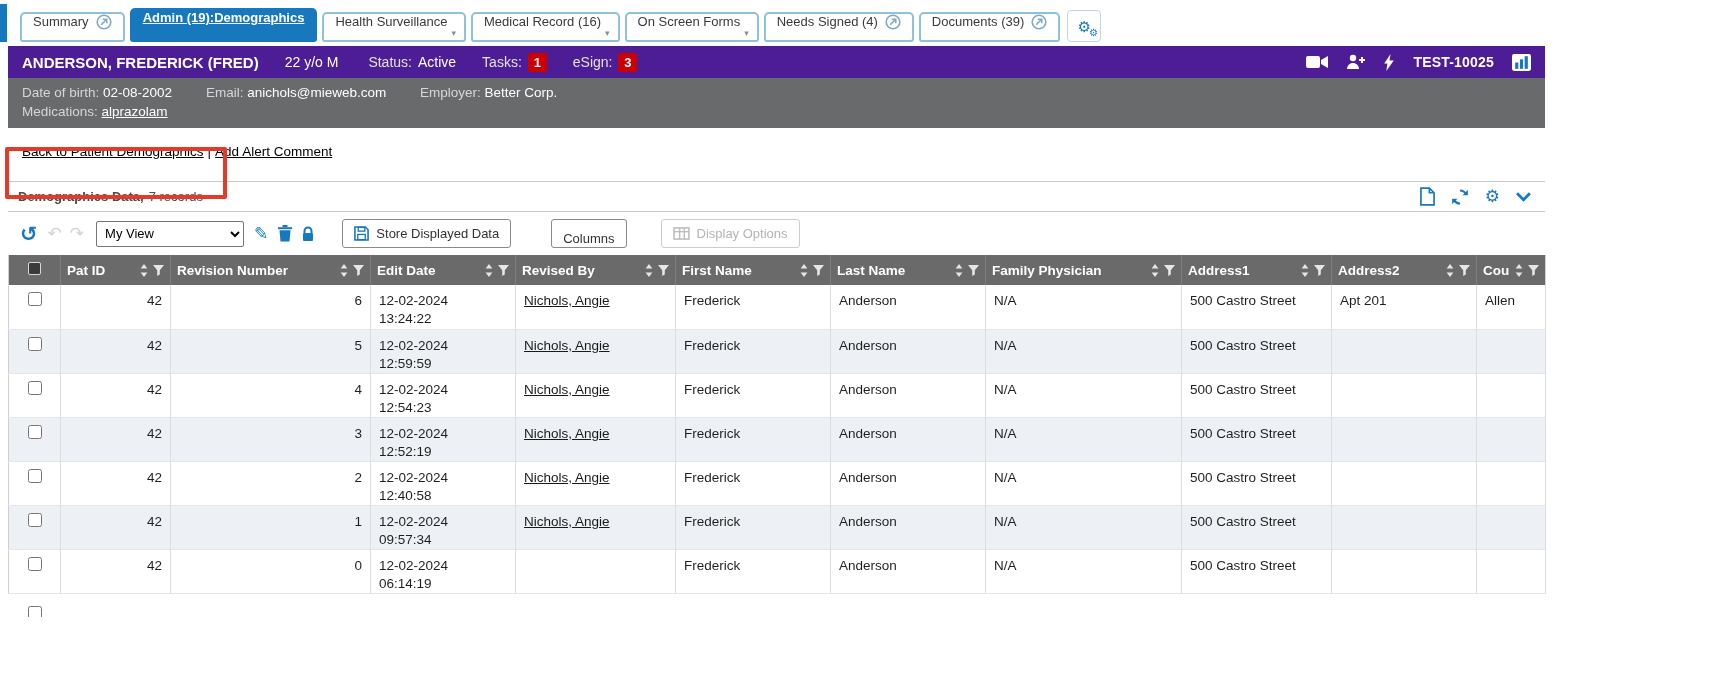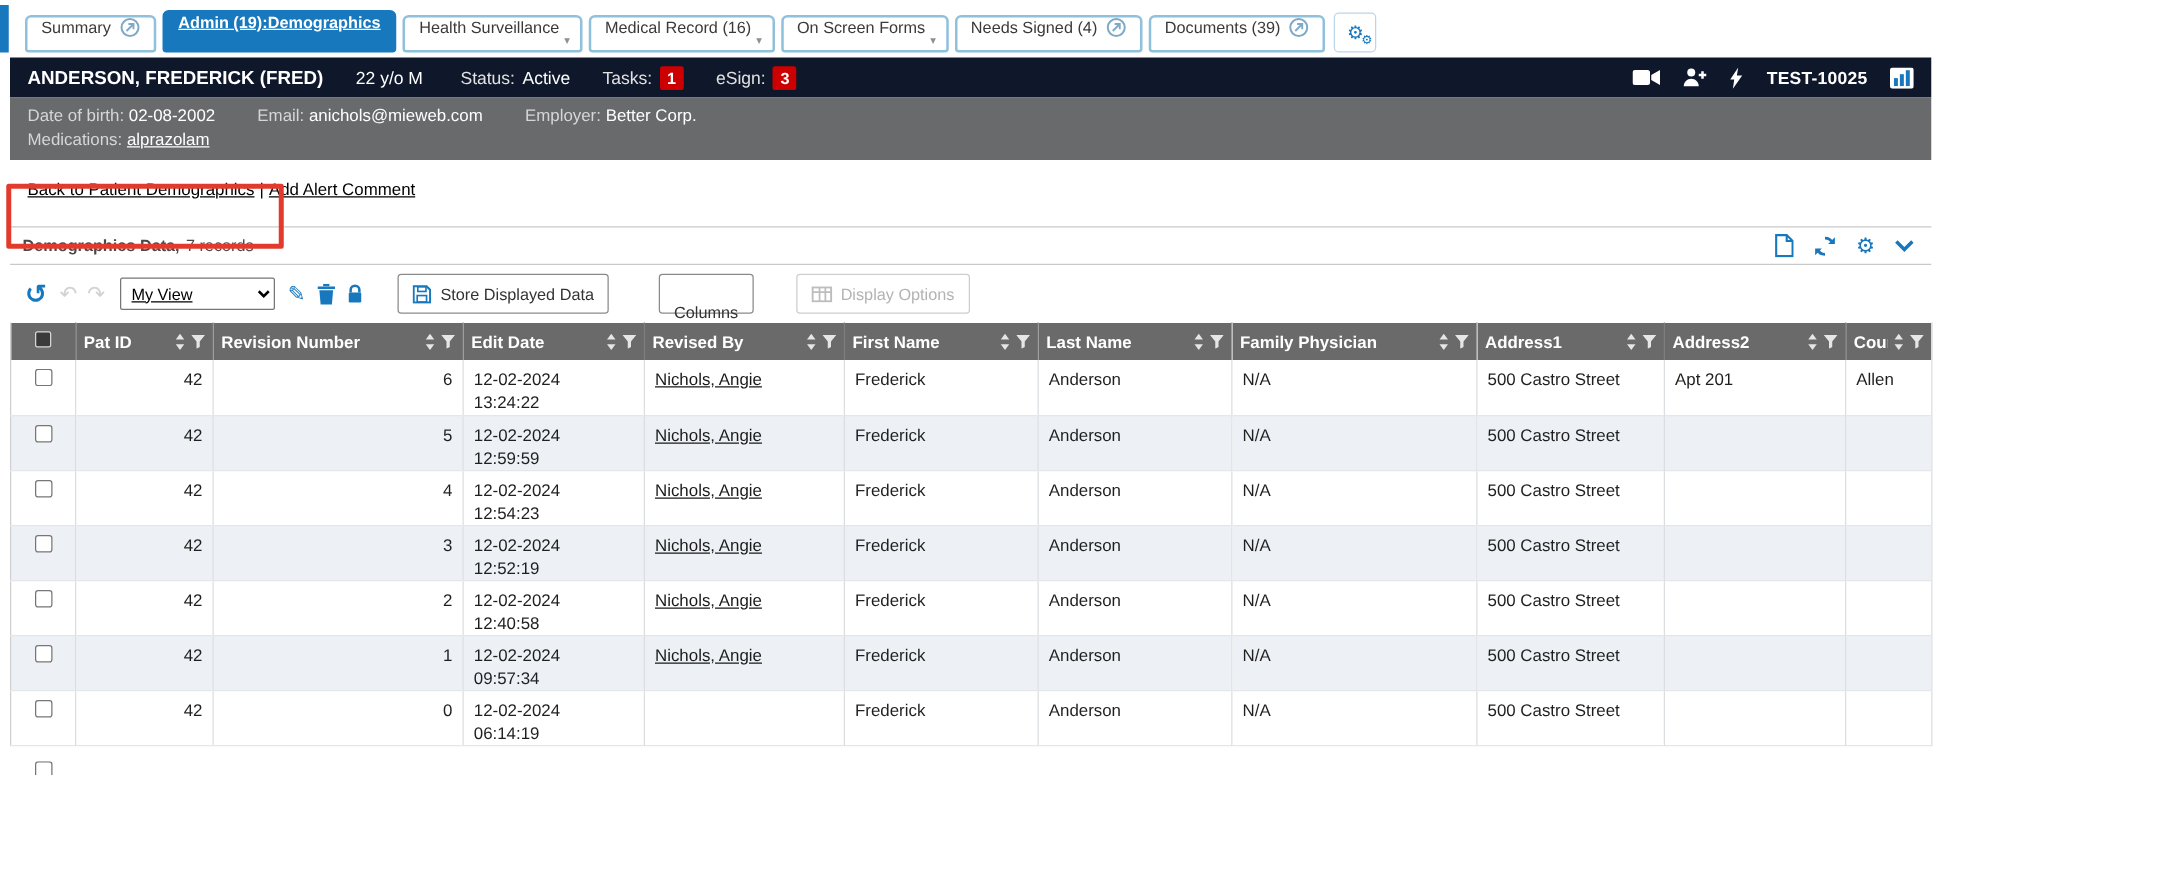--- a/index.html
+++ b/index.html
@@ -27,21 +27,21 @@
   .tab-jump { width: 16px; height: 16px; }
   .settings-tab-btn {
     width: 34px; height: 32px; margin-left: 7px; background: #fff; border: 1px solid #bcd6e8;
     border-radius: 4px; display: inline-flex; align-items: center; justify-content: center; cursor: pointer;
   }
   .cogs { color: #1878be; font-size: 15px; position: relative; line-height: 1; }
   .cogs .small { font-size: 10px; position: absolute; right: -7px; bottom: -4px; }
 
   
   .pt-bar1 {
-    height: 32px; background: #0f172a; color: #fff; display: flex; align-items: center;
+    height: 32px; background: #4c1d95; color: #fff; display: flex; align-items: center;
     padding: 12px 14px; font-size: 14px;
   }
   .pt-name { font-weight: bold; font-size: 15px; margin-right: 26px; }
   .pt-age { margin-right: 30px; }
   .pt-pair { margin-right: 26px; display: inline-flex; align-items: center; gap: 6px; }
   .lbl1 { color: #e2e2e2; }
   .badge {
     background: #cc0000; color: #fff; font-weight: bold; font-size: 13px; min-width: 19px; height: 19px;
     display: inline-flex; align-items: center; justify-content: center; border-radius: 2px; padding: 0 3px; cursor: pointer;
   }
@@ -68,27 +68,27 @@
   .section-title .count { margin-left: 5px; }
   .section-icons { margin-left: auto; display: inline-flex; align-items: center; gap: 16px; padding-right: 4px; }
   .section-icons > * { cursor: pointer; display: inline-flex; align-items: center; }
   .gear-txt { color: #1878be; font-size: 17px; line-height: 1; }
 
   
   .toolbar { display: flex; align-items: center; padding: 7px 10px 7px 12px; }
   .undo { color: #1878be; font-size: 21px; font-weight: bold; cursor: pointer; line-height: 1; margin-right: 10px; }
   .nav-arrow { color: #d2d2d2; font-size: 17px; line-height: 1; margin-right: 8px; }
   select.view-select {
-    height: 26px; width: 124px; border: 1px solid #767676; border-radius: 2px;
-    font-size: 13px; padding: 0 4px; background: #fff; margin: 0 10px 0 4px; text-decoration: underline;
+    height: 26px; width: 148px; border: 1px solid #767676; border-radius: 2px;
+    font-size: 13px; padding: 0 4px; background: #fff; margin: 0 10px 0 4px;
   }
   .tb-ico { display: inline-flex; align-items: center; margin-right: 10px; cursor: pointer; }
   .pencil { color: #1878be; font-size: 17px; line-height: 1; }
   .btn {
-    display: inline-flex; align-items: center; gap: 7px; height: 29px; padding: 15px 11px;
+    display: inline-flex; align-items: center; gap: 7px; height: 29px; padding: 4px 11px;
     background: #fff; border: 1px solid #8a8a8a; border-radius: 3px; font-size: 13px; color: #333; cursor: pointer;
   }
   .btn-store { margin-left: 18px; }
   .btn-columns { margin-left: 40px; flex-direction: column; }
   .btn-display { margin-left: 34px; border-color: #cdcdcd; color: #b3b3b3; cursor: default; }
 
   
   table.grid { border-collapse: collapse; width: 1537px; table-layout: fixed; border-left: 1px solid #cfcfcf; border-right: 1px solid #cfcfcf; padding-left: 18px; }
   .grid thead th {
     background: #6a6a6a; color: #fff; font-size: 13.5px; font-weight: bold; text-align: left;

